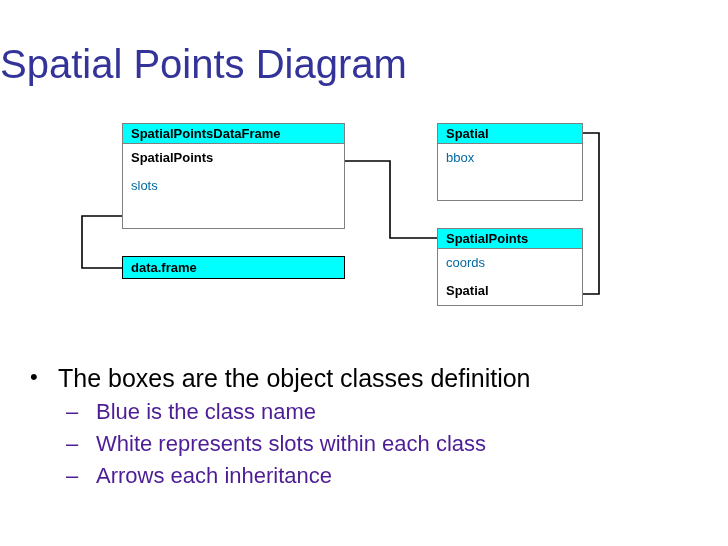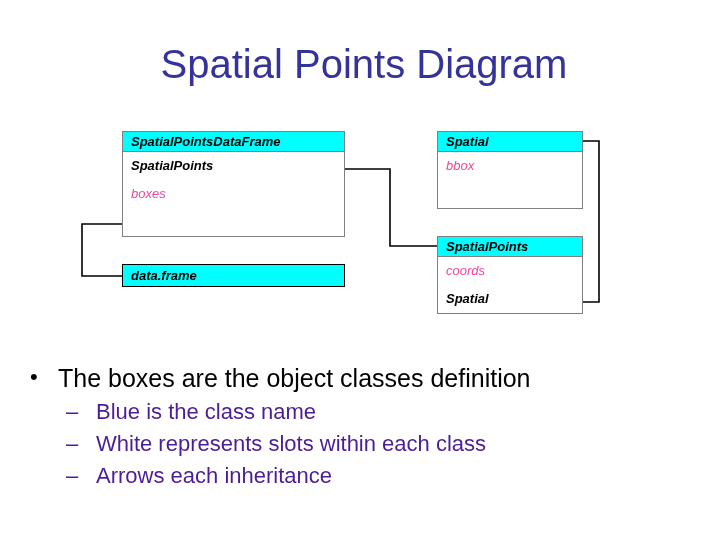--- a/index.html
+++ b/index.html
@@ -15,37 +15,35 @@
     font-family: "Liberation Sans", sans-serif;
     background: #ffffff;
   }
 
   
   #slide-title {
     position: absolute;
     left: 0;
     top: 40px;
     width: 728px;
-    text-align: center;
     font-size: 40px;
     font-weight: normal;
     color: #333399;
     letter-spacing: 0px;
     line-height: 48px;
     white-space: nowrap;
   }
 
   
   #diagram {
     position: absolute;
     left: 0;
-    top: 8px;
+    top: 0;
     width: 728px;
     height: 330px;
-    font-style: italic;
   }
   #connectors {
     position: absolute;
     left: 0;
     top: 0;
     width: 728px;
     height: 330px;
   }
 
   
@@ -70,21 +68,21 @@
     overflow: hidden;
   }
   .class-header.no-border {
     border-bottom: none;
   }
   .slot {
     font-size: 13px;
     line-height: 28px;
     height: 28px;
     padding: 0 0 0 8px;
-    color: #ec4899;
+    color: #0369a1;
     white-space: nowrap;
     overflow: hidden;
     box-sizing: border-box;
   }
   .slot.bold {
     font-weight: bold;
     color: #000000;
   }
 
   
@@ -156,21 +154,21 @@
     <path d="M 437 238 L 390 238 L 390 161 L 247 161" fill="none" stroke="#000000" stroke-width="1.6" marker-end="url(#arrowhead)"></path>
 
     <path d="M 122 268 L 82 268 L 82 216 L 158 216" fill="none" stroke="#000000" stroke-width="1.6" marker-end="url(#arrowhead)"></path>
 
     <path d="M 583 133 L 599 133 L 599 294 L 505 294" fill="none" stroke="#000000" stroke-width="1.6" marker-end="url(#arrowhead)"></path>
   </svg>
 
   <div class="class-box" id="box-spdf">
     <div class="class-header">SpatialPointsDataFrame</div>
     <div class="slot bold">SpatialPoints</div>
-    <div class="slot">boxes</div>
+    <div class="slot">slots</div>
   </div>
 
   <div class="class-box" id="box-dataframe">
     <div class="class-header no-border">data.frame</div>
   </div>
 
   <div class="class-box" id="box-spatial">
     <div class="class-header">Spatial</div>
     <div class="slot">bbox</div>
   </div>

